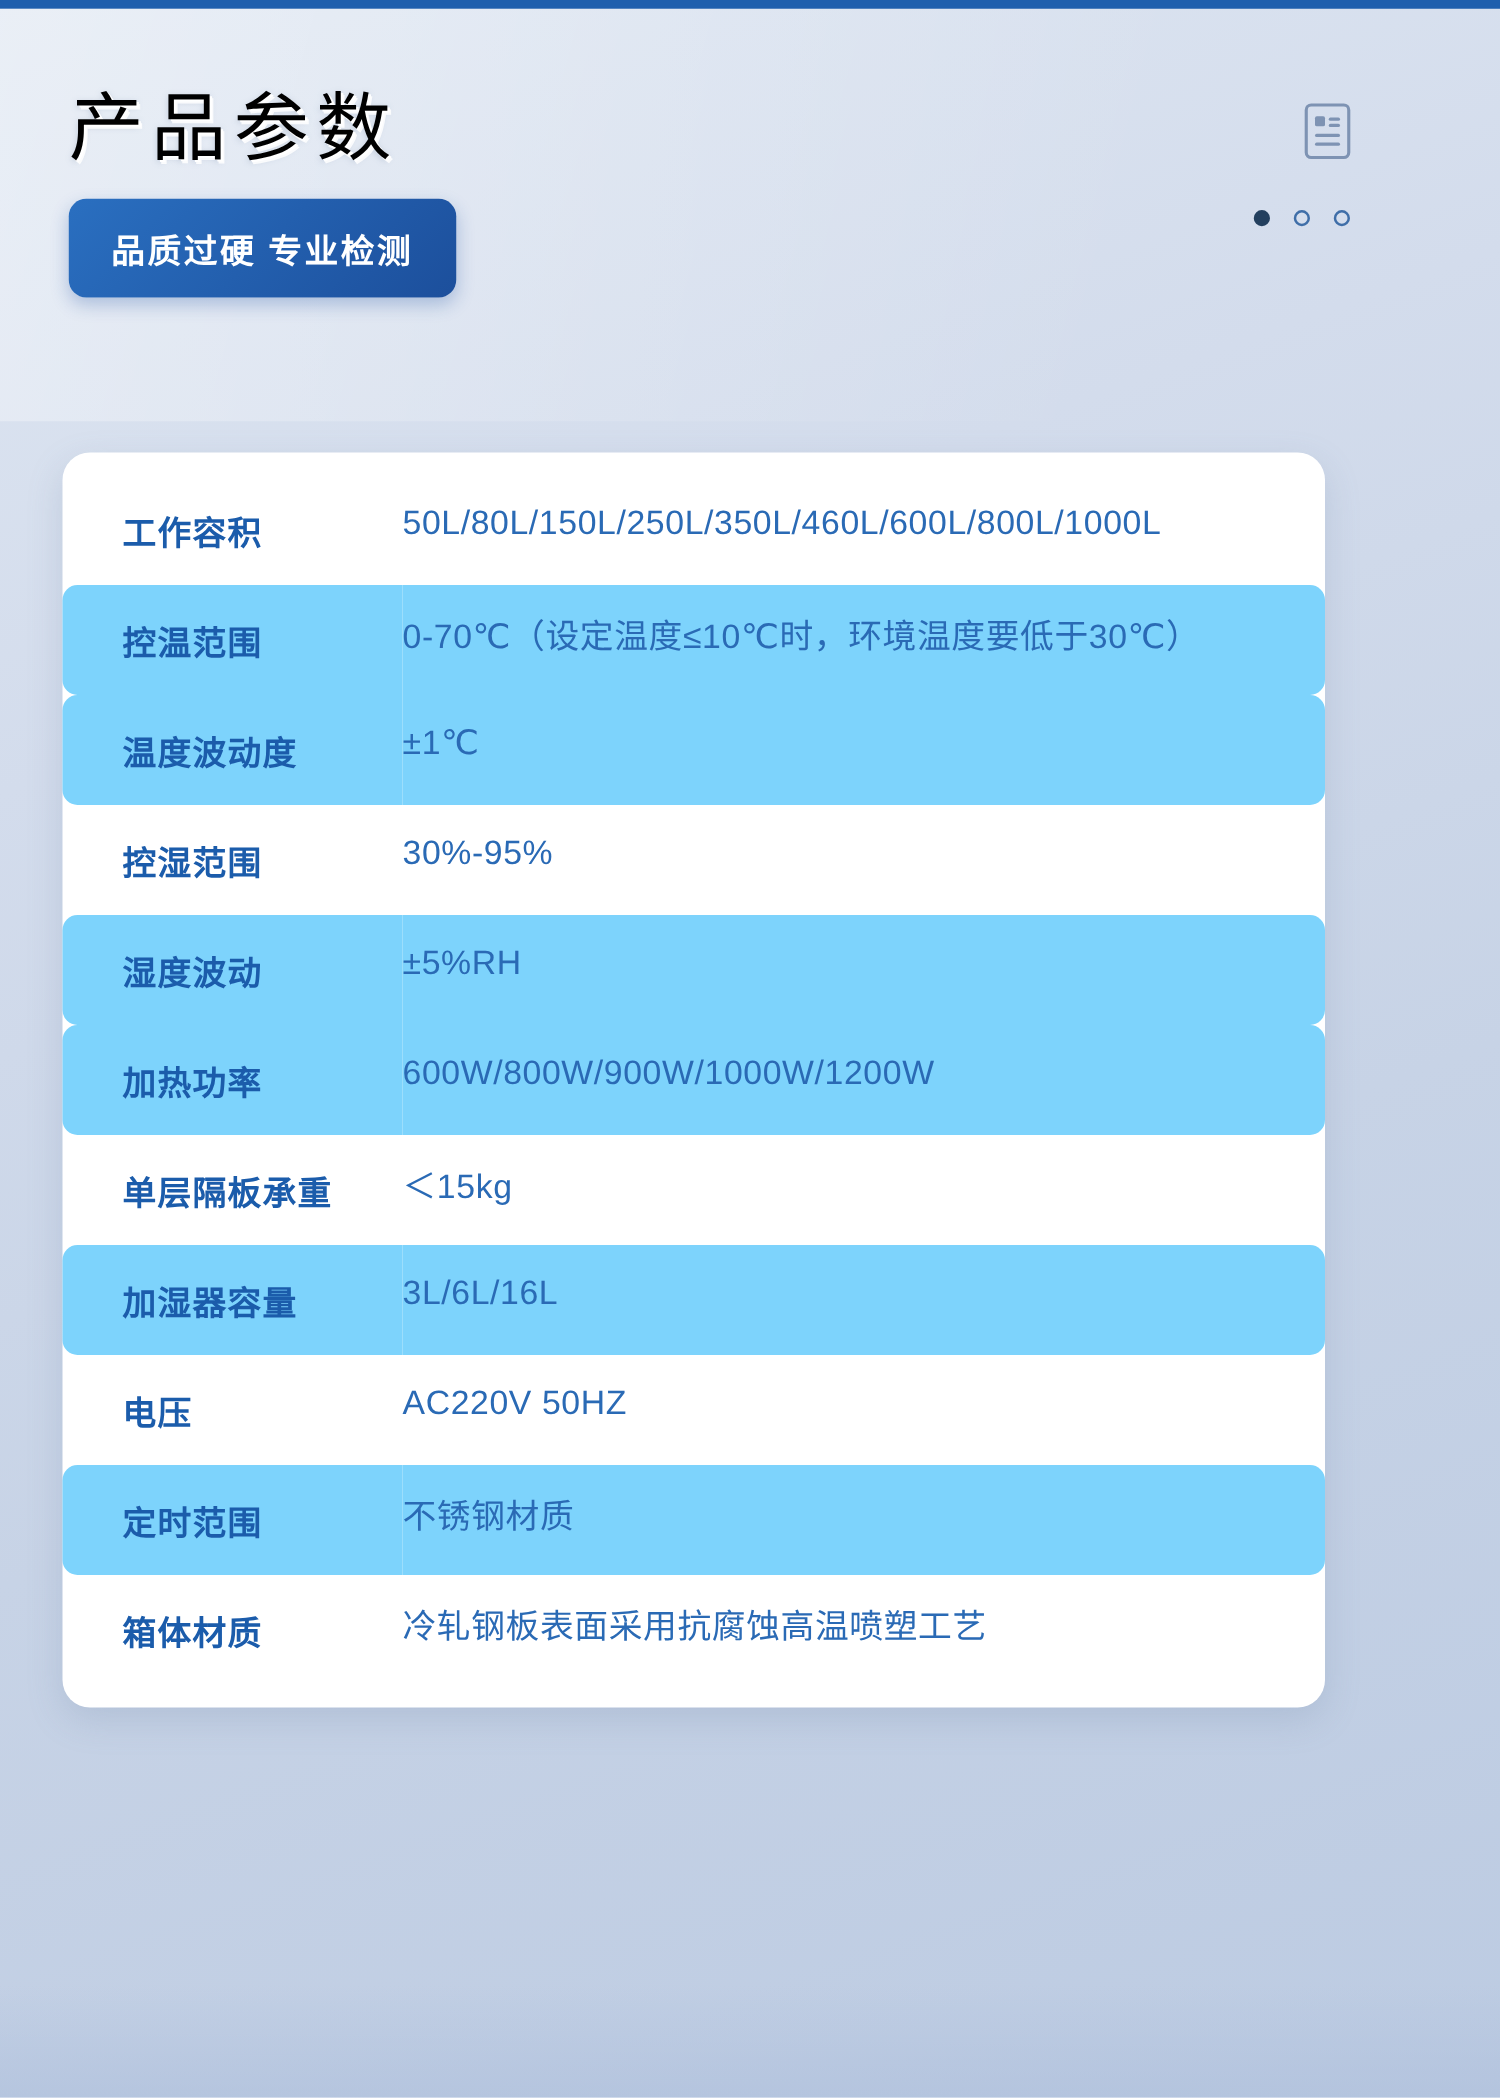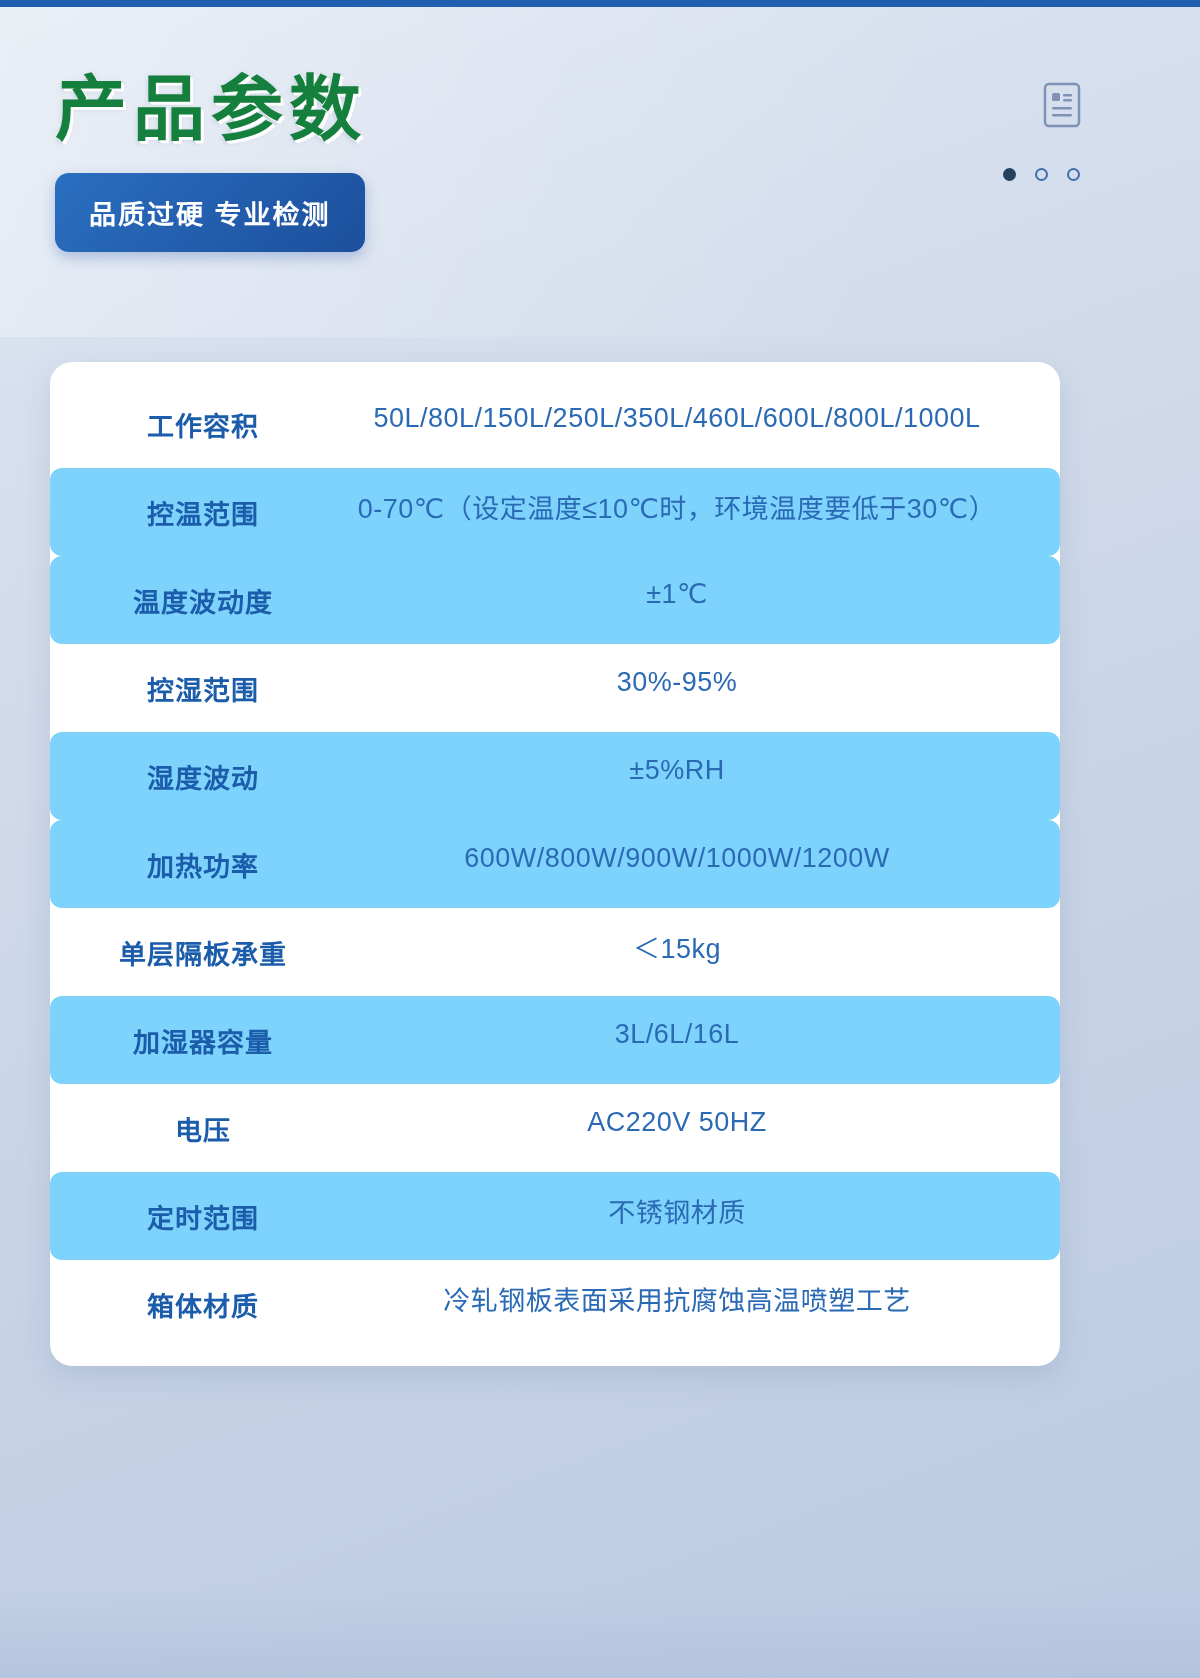--- a/index.html
+++ b/index.html
@@ -41,24 +41,24 @@
   .eyebrow {
     font-family: "Liberation Serif", "DejaVu Serif", serif;
     font-style: italic;
     font-size: 21px;
     letter-spacing: 2px;
     color: #8d9bb3;
     font-weight: 700;
   }
   .main-title {
     margin-top: 8px;
-    font-size: 72px;
-    font-weight: 700;
+    font-size: 60px;
+    font-weight: 400;
     letter-spacing: 6px;
-    color: #15803d;
+    color: #000000;
     text-shadow:
       2px 2px 0 #ffffff,
       3px 3px 0 rgba(255,255,255,0.85),
       0 2px 5px rgba(120,140,170,0.35);
     line-height: 1.15;
   }
   .badge {
     margin-top: 22px;
     display: inline-block;
     background: linear-gradient(135deg, #2a6fc0 0%, #1c4f9c 100%);
@@ -105,21 +105,20 @@
     width: 1010px;
     background: #ffffff;
     border-radius: 22px;
     box-shadow: 0 10px 28px rgba(110,130,165,0.22);
     padding: 18px 0 18px 0;
   }
   .spec-table {
     width: 100%;
     border-collapse: separate;
     border-spacing: 0;
-    text-align: center;
   }
   .row { height: 88px; }
   .row.alt .cell-label, .row.alt .cell-value {
     background: #7dd3fc;
   }
   .row.alt .cell-label { border-radius: 12px 0 0 12px; }
   .row.alt .cell-value { border-radius: 0 12px 12px 0; margin-left: 32px; }
 
   .cell-label {
     width: 272px;

